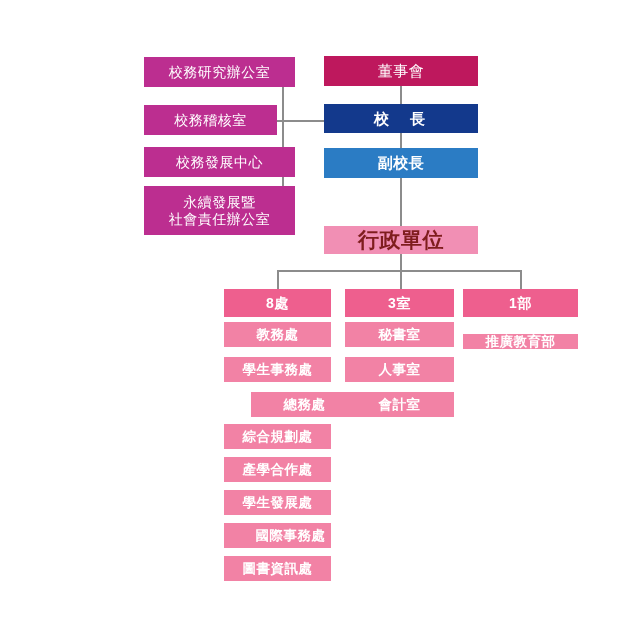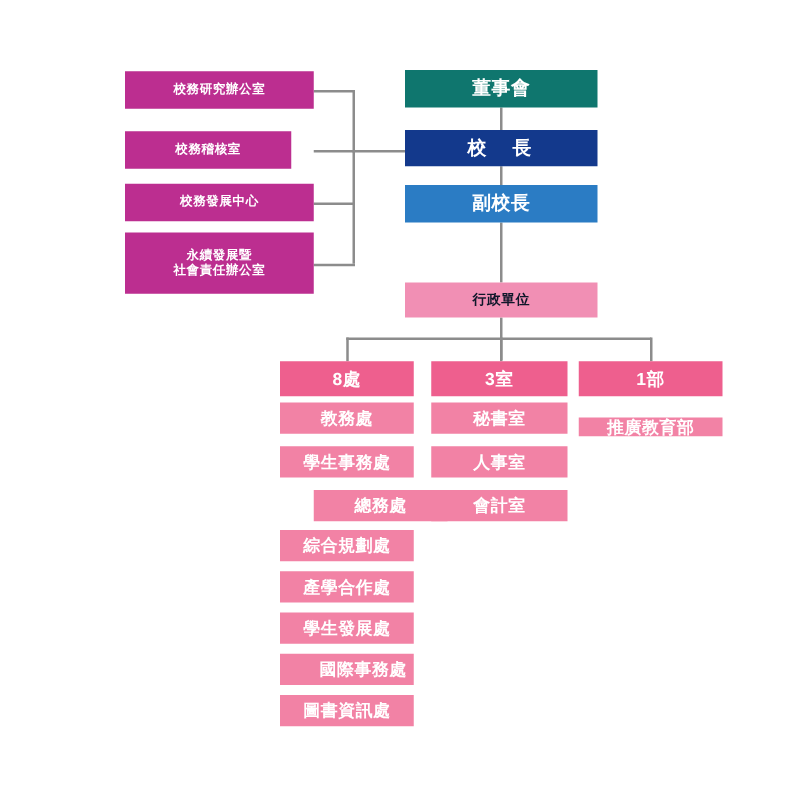--- a/index.html
+++ b/index.html
@@ -33,27 +33,27 @@
   }
   
   .line {
     position: absolute;
     background: #8c8c8c;
   }
   .line.h { height: 2px; }
   .line.v { width: 2px; }
 
   
-  .b-board   { background: #0f766e; font-size: 15px; font-weight: bold; }
+  .b-board   { background: #be185d; font-size: 15px; font-weight: normal; }
   .b-pres    { background: #13398c; font-size: 15px; font-weight: bold; letter-spacing: 3px; }
   .b-vice    { background: #2b7cc4; font-size: 15px; font-weight: bold; }
-  .b-admin   { background: #f18fb4; font-size: 11px; font-weight: bold; color: #0f172a; }
+  .b-admin   { background: #f18fb4; font-size: 21px; font-weight: bold; color: #7f1d1d; }
 
   
-  .b-left    { background: #bc2e90; font-size: 10px; font-weight: bold; }
+  .b-left    { background: #bc2e90; font-size: 14px; font-weight: normal; margin-left: 44px; }
 
   
   .b-head    { background: #ee5f8e; font-size: 14px; font-weight: bold; }
   
   .b-item    { background: #f282a5; font-size: 13.5px; font-weight: bold; }
 </style>
 </head>
 <body>
 
 <div id="chart">

